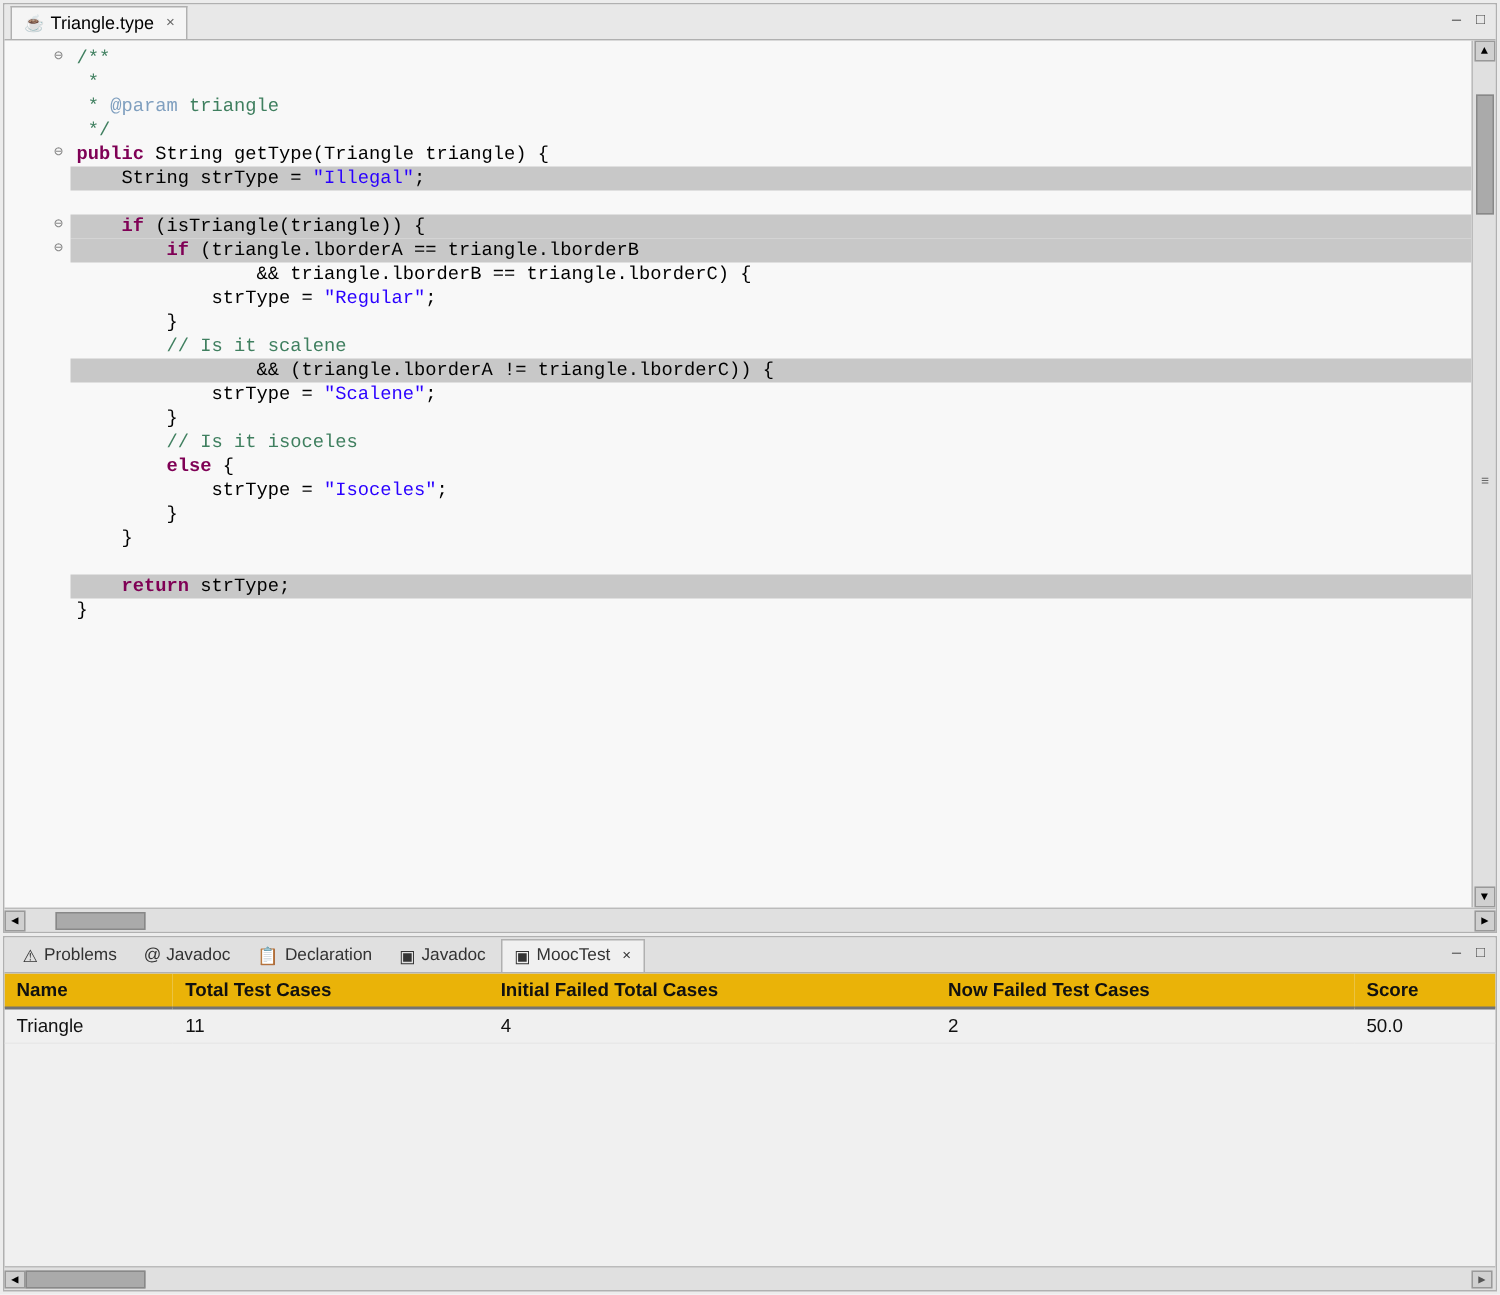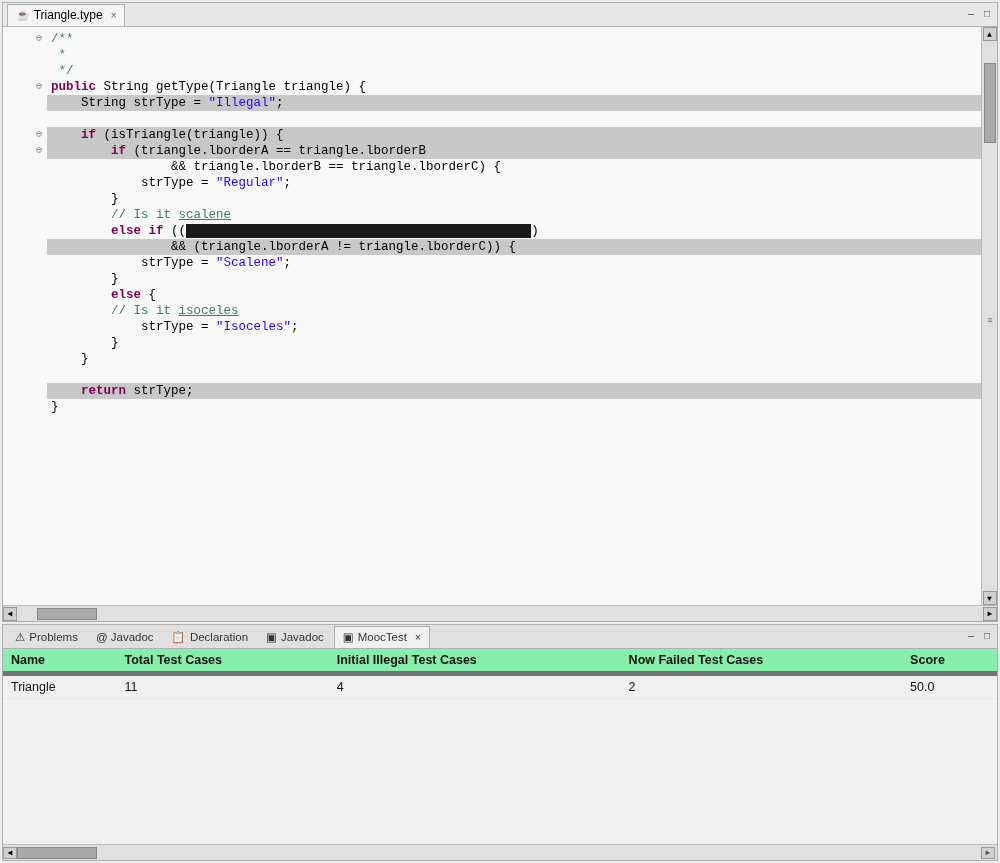--- a/index.html
+++ b/index.html
@@ -160,21 +160,20 @@
     .javadoc-tag { color: #7f9fbf; }
     .string { color: #2a00ff; }
     .highlight-bg {
       background: #c8c8c8;
     }
     .black-highlight {
       background: #1a1a1a;
       color: #f0f0f0;
     }
     .underline-text {
-      text-decoration: underline;
     }
 
     
     .scrollbar-h {
       height: 16px;
       background: #e0e0e0;
       border-top: 1px solid #bbb;
       display: flex;
       align-items: center;
     }
@@ -236,22 +235,22 @@
       width: 100%;
       border-collapse: collapse;
       font-family: Arial, sans-serif;
       font-size: 12.5px;
     }
 
     .results-table th {
       text-align: left;
       padding: 4px 8px;
       font-weight: bold;
-      border-bottom: 5px solid #737373;
-      background: #86efac;
+      border-bottom: 2px solid #737373;
+      background: #eab308;
       color: #111;
     }
 
     .results-table td {
       padding: 4px 8px;
       border-bottom: 1px solid #e8e8e8;
       color: #111;
     }
 
     .table-wrapper {
@@ -309,20 +308,25 @@
           <span class="fold-btn">⊖</span>
           <span class="code-content comment">/**</span>
         </div>
 
         <div class="code-line">
           <span class="line-gutter"></span>
           <span class="fold-btn"> </span>
           <span class="code-content comment"> *</span>
         </div>
 
+        <div class="code-line">
+          <span class="line-gutter"></span>
+          <span class="fold-btn"> </span>
+          <span class="code-content comment"> * <span class="javadoc-tag">@param</span> triangle</span>
+        </div>
 
 
         <div class="code-line">
           <span class="line-gutter"></span>
           <span class="fold-btn"> </span>
           <span class="code-content comment"> */</span>
         </div>
 
         <div class="code-line">
           <span class="line-gutter"></span>
@@ -373,25 +377,20 @@
           <span class="fold-btn"> </span>
           <span class="code-content">        }</span>
         </div>
 
         <div class="code-line">
           <span class="line-gutter"></span>
           <span class="fold-btn"> </span>
           <span class="code-content comment">        // Is it <span class="underline-text">scalene</span></span>
         </div>
 
-        <div class="code-line">
-          <span class="line-gutter"></span>
-          <span class="fold-btn"> </span>
-          <span class="code-content">        <span class="kw">else</span> <span class="kw">if</span> ((<span class="black-highlight" style="padding: 0 60px;">                              </span>)</span>
-        </div>
 
 
         <div class="code-line">
           <span class="line-gutter"></span>
           <span class="fold-btn"> </span>
           <span class="code-content highlight-bg">                &amp;&amp; (triangle.lborderA != triangle.lborderC)) {</span>
         </div>
 
         <div class="code-line">
           <span class="line-gutter"></span>
@@ -401,27 +400,27 @@
 
         <div class="code-line">
           <span class="line-gutter"></span>
           <span class="fold-btn"> </span>
           <span class="code-content">        }</span>
         </div>
 
         <div class="code-line">
           <span class="line-gutter"></span>
           <span class="fold-btn"> </span>
+          <span class="code-content comment">        // Is it <span class="underline-text">isoceles</span></span>
+        </div>
+
+        <div class="code-line">
+          <span class="line-gutter"></span>
+          <span class="fold-btn"> </span>
           <span class="code-content">        <span class="kw">else</span> {</span>
-        </div>
-
-        <div class="code-line">
-          <span class="line-gutter"></span>
-          <span class="fold-btn"> </span>
-          <span class="code-content comment">        // Is it <span class="underline-text">isoceles</span></span>
         </div>
 
         <div class="code-line">
           <span class="line-gutter"></span>
           <span class="fold-btn"> </span>
           <span class="code-content">            strType = <span class="string">"Isoceles"</span>;</span>
         </div>
 
         <div class="code-line">
           <span class="line-gutter"></span>
@@ -499,21 +498,21 @@
         <span class="win-btn">□</span>
       </div>
     </div>
 
     <div class="table-wrapper">
       <table class="results-table">
         <thead>
           <tr>
             <th>Name</th>
             <th>Total Test Cases</th>
-            <th>Initial Illegal Test Cases</th>
+            <th>Initial Failed Total Cases</th>
             <th>Now Failed Test Cases</th>
             <th>Score</th>
           </tr>
         </thead>
         <tbody>
           <tr>
             <td>Triangle</td>
             <td>11</td>
             <td>4</td>
             <td>2</td>

